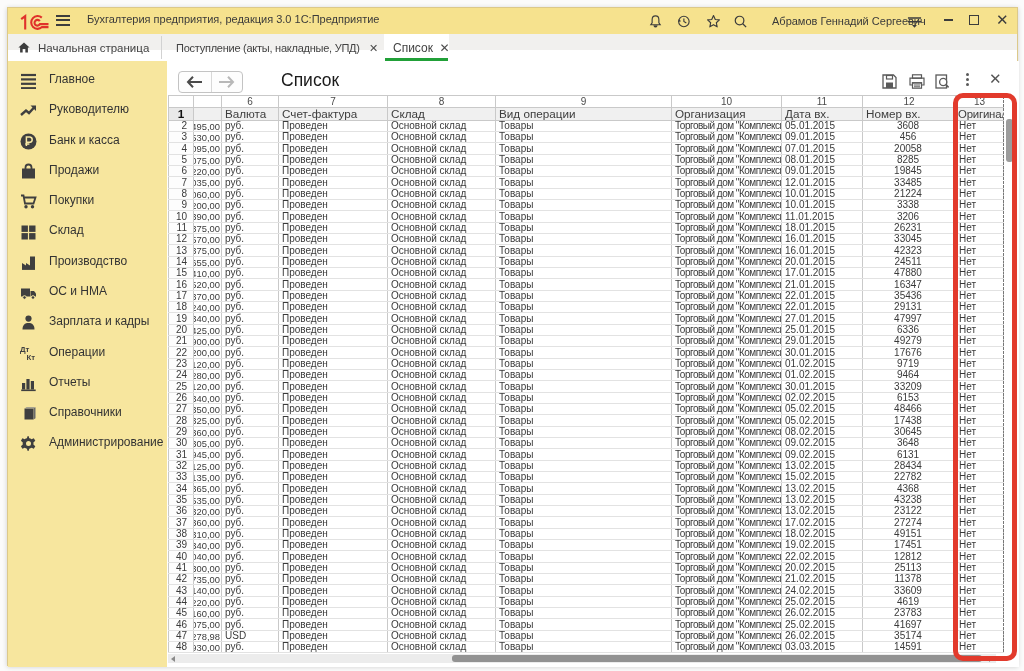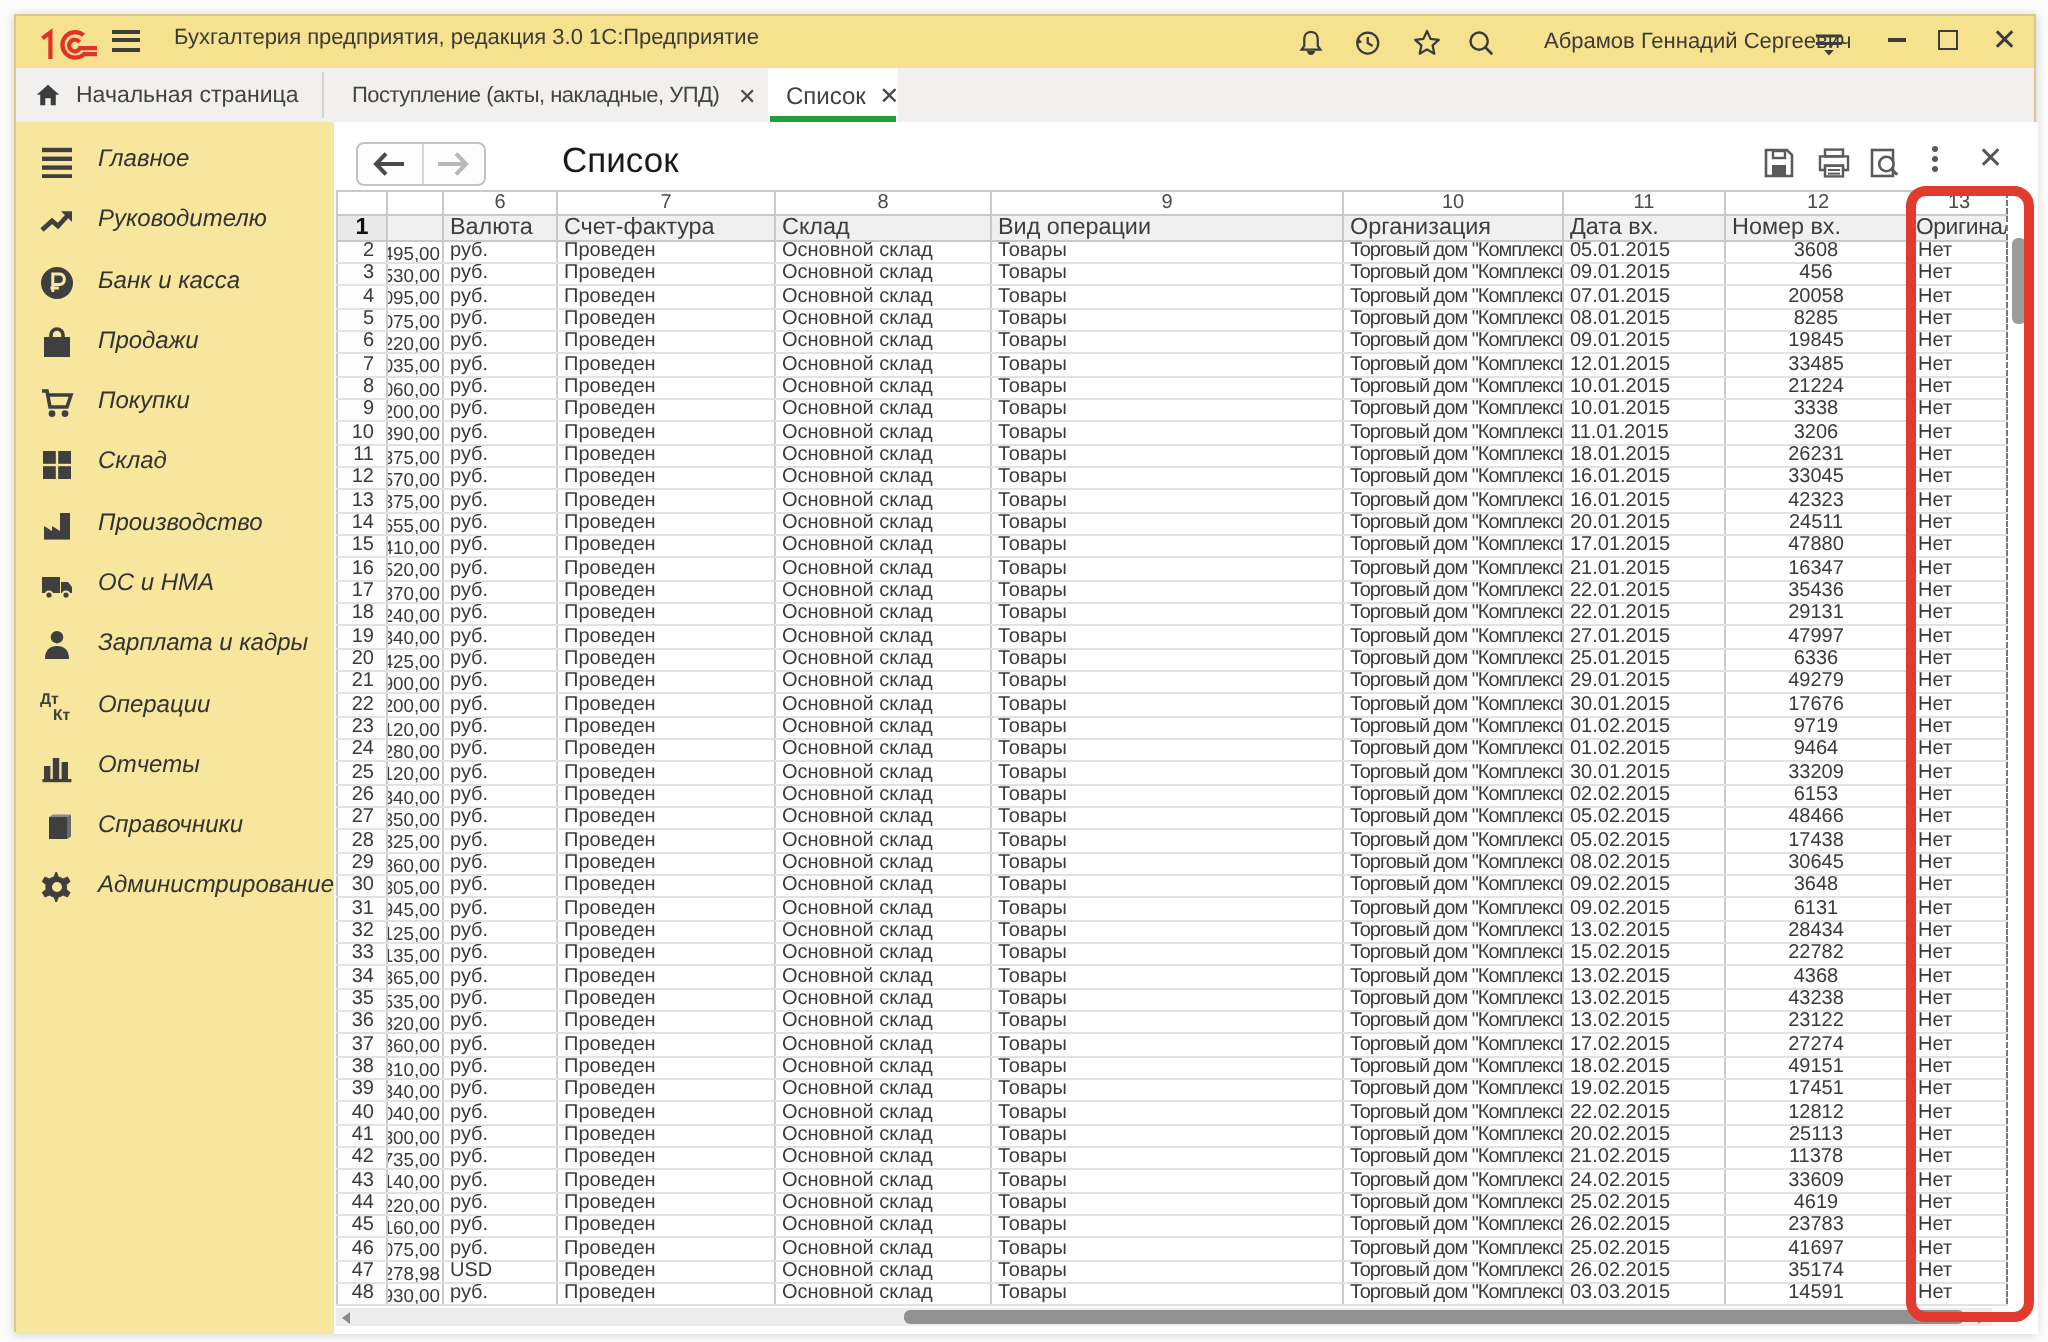--- a/index.html
+++ b/index.html
@@ -11,34 +11,34 @@
 
 .titlebar { position:absolute; left:0; top:0; width:100%; height:26px; background:#f6e28e; }
 .logo { position:absolute; left:11px; top:4px; }
 .burger { position:absolute; left:48px; top:7px; width:14px; height:11px; }
 .burger i { display:block; height:2px; background:#3c3c3c; margin-bottom:2.4px; }
 .apptitle { position:absolute; left:79px; top:5px; font-size:11px; color:#3a3a3a; }
 .tb-ico { position:absolute; top:6px; width:15px; height:15px; color:#3c3c3c; }
 .username { position:absolute; left:749px; top:6.5px; font-size:11px; color:#3a3a3a;margin-left:15px; }
 .wbtn { position:absolute; top:5px; color:#3c3c3c; font-size:14px; }
 
-.tabbar { position:absolute; left:0; top:26px; width:100%; height:27px; background:#f1f0ee; }
+.tabbar { position:absolute; left:0; top:26px; width:100%; height:16px; background:#f1f0ee; }
 .tab-home-ico { position:absolute; left:10px; top:8px; }
 .tab-home-txt { position:absolute; left:30px; top:8px; font-size:11.5px; color:#424242; }
 .tabsep { position:absolute; top:2px; width:1px; height:23px; background:#d2d2d2; }
 .tab2-txt { position:absolute; left:168px; top:8px; font-size:11px; letter-spacing:-0.25px; color:#424242; }
 .tab2x { position:absolute; left:361px; top:8px; font-size:11px; color:#4a4a4a; }
 .tabx { color:#4a4a4a; font-size:12px; }
 .tab3 { position:absolute; left:376px; top:0; width:65px; height:27px; background:#fff;text-decoration:underline; }
 .tab3 .green { position:absolute; left:1px; bottom:0; width:63px; height:3px; background:#21a038; }
 
 .sidebar { position:absolute; left:0; top:53px; width:159px; height:606px; background:#f7e69e; }
 .mi { position:absolute; left:0; width:159px; height:30px; }
 .mi .ic { position:absolute; left:12px; top:7px; width:17px; height:17px; color:#3f3f3f; }
-.mi .tx { position:absolute; left:41px; top:7px; font-size:12px; color:#333;font-style:italic; }
+.mi .tx { position:absolute; left:41px; top:7px; font-size:12px; color:#333; }
 
 .content { position:absolute; left:159px; top:53px; width:852px; height:606px; background:#fff; }
 .navbtns { position:absolute; left:11px; top:10px; width:65px; height:22px; background:#fdfdfd;
   border:1px solid #c3c3c3; border-radius:4px; }
 .navbtns .div { position:absolute; left:32px; top:0; width:1px; height:20px; background:#d8d8d8; }
 .ftitle { position:absolute; left:114px; top:9px; font-size:17.5px; color:#1a1a1a; }
 .hico { position:absolute; top:13px; color:#555; }
 
 table.grid { position:absolute; left:1px; top:34px; width:836px; border-collapse:collapse; table-layout:fixed;
   font-size:10px; color:#3a3a3a; border-left:1px solid #c9c9c9; border-top:1px solid #c9c9c9; }

